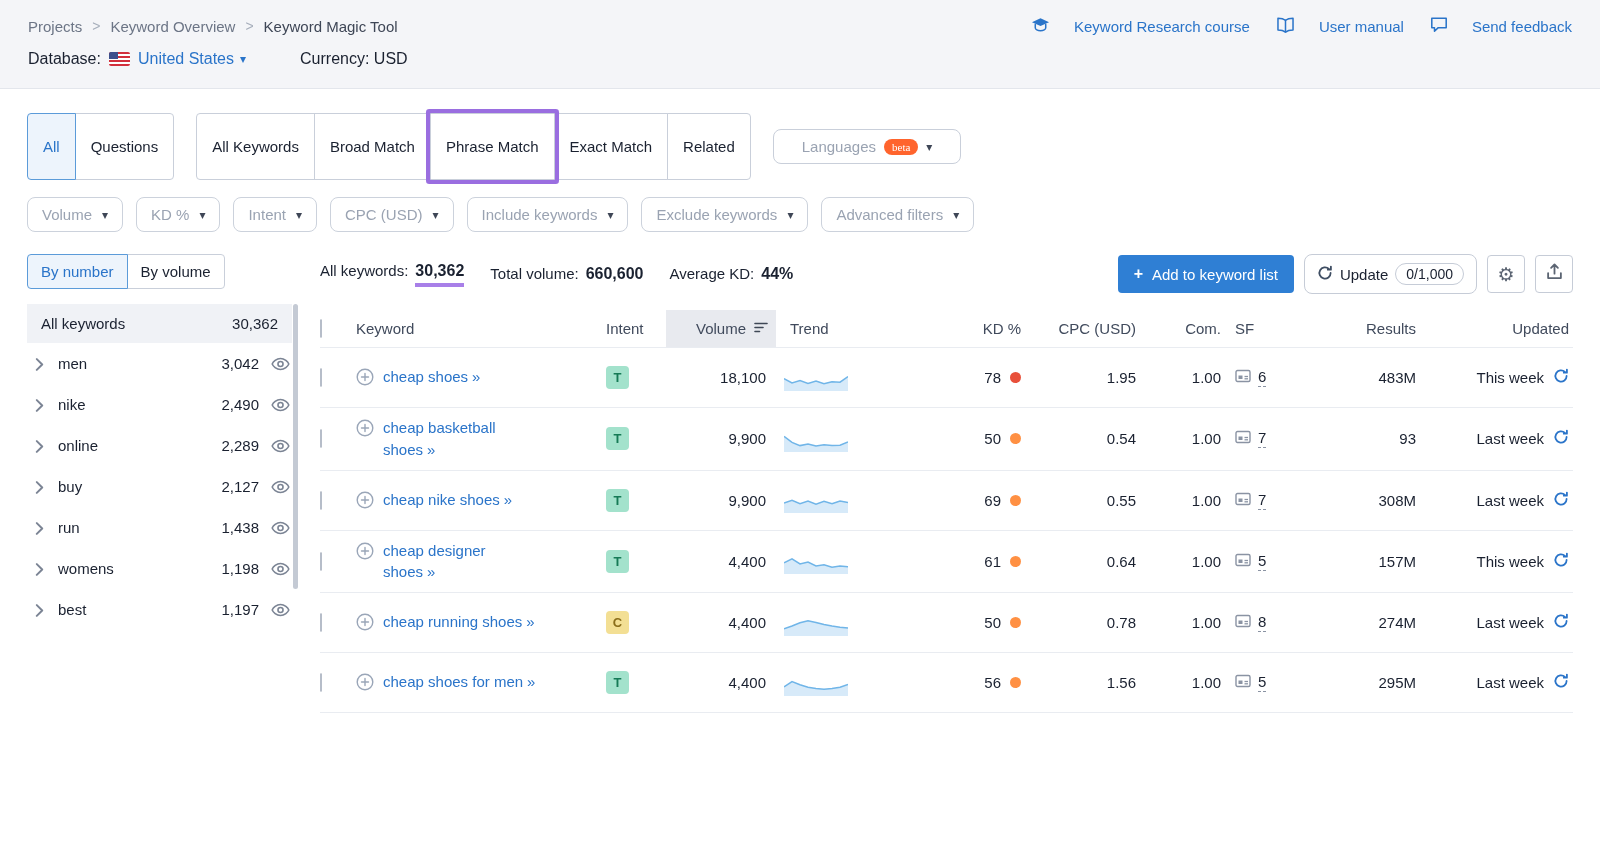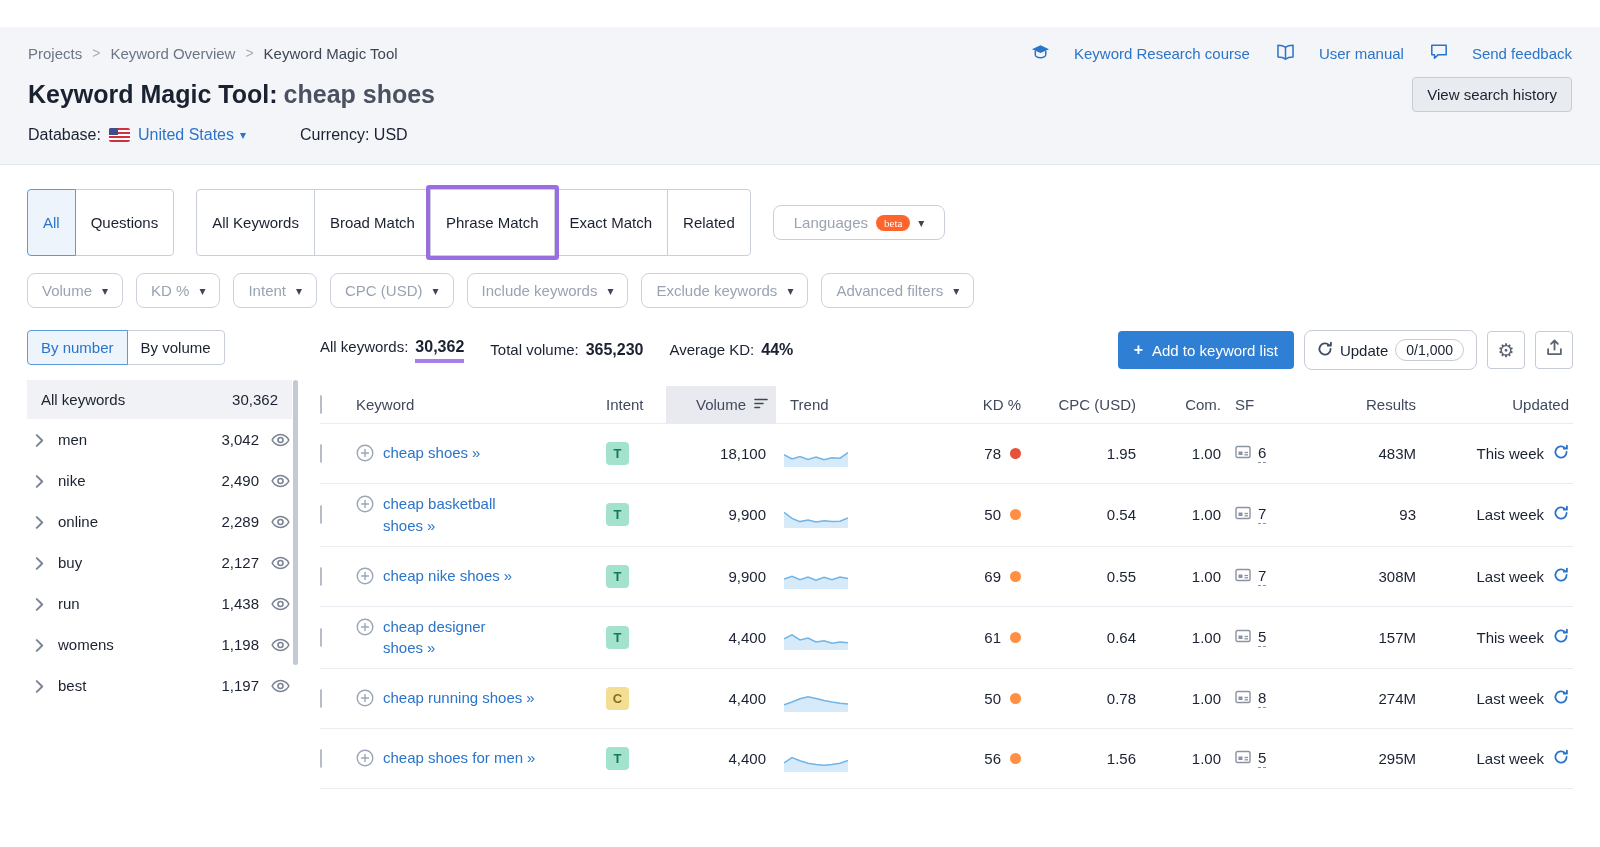--- a/index.html
+++ b/index.html
@@ -1,21 +1,21 @@
 <!DOCTYPE html>
 <html style="--link-blue: #2a74c9; --accent-purple: #9a6ee0; --underline-purple: #a87fe8; --button-blue: #2f7fd4; --beta-orange: #ff642d; --kd-red: #e8503a; --kd-orange: #ff9043; --intent-t-bg: #a3e2cc; --intent-t-text: #167a56; --intent-c-bg: #f3df94; --intent-c-text: #8a6d1a; --trend-stroke: #70b5e8; --trend-fill: #d7eaf9;"><head>
 <meta charset="utf-8">
 <style>
   * { margin:0; padding:0; box-sizing:border-box; }
   html,body { width:1600px; height:847px; overflow:hidden; background:#fff;
     font-family:"Liberation Sans", sans-serif; color:#1a2130; }
   .app { width:1600px; height:847px; overflow:hidden; }
 
   
-  .topbar { background:#f4f5f8; border-bottom:1px solid #e3e6ec; padding:16px 28px 20px;margin-top:27px; }
+  .topbar { background:#f4f5f8; border-bottom:1px solid #e3e6ec; padding:16px 28px 20px; }
   .bc-row { display:flex; justify-content:space-between; align-items:center; }
   .breadcrumb { display:flex; align-items:center; gap:10px; font-size:15px; color:#6c7586; }
   .breadcrumb .sep { color:#a6aebb; font-size:14px; }
   .breadcrumb .bc-last { color:#3e4656; }
   .top-links { display:flex; align-items:center; gap:26px; }
   .top-link { display:flex; align-items:center; gap:24px; color:var(--link-blue); font-size:15px; cursor:pointer; text-decoration:none; }
   .title-row { display:flex; justify-content:space-between; align-items:center; margin-top:14px; }
   .page-title { font-size:25px; font-weight:700; color:#1a2130; }
   .page-title .query { color:#4a5160; margin-left:6px; }
   .history-btn { font-size:15px; color:#1a2130; background:#e8ebf0; border:1px solid #c6ccd7; border-radius:4px; padding:8px 14px; cursor:pointer; }
@@ -29,21 +29,21 @@
 
   
   .white { padding:24px 27px 0; }
   .tabs-row { display:flex; align-items:center; gap:22px; }
   .seg { display:inline-flex; }
   .tab-btn { font-size:15px; color:#1a2130; background:#fff; border:1px solid #c9cfda; padding:24px 15px; margin-left:-1px; cursor:pointer; position:relative; font-family:inherit; }
   .seg .tab-btn:first-child { border-top-left-radius:4px; border-bottom-left-radius:4px; margin-left:0; }
   .seg .tab-btn:last-child { border-top-right-radius:4px; border-bottom-right-radius:4px; }
   .tab-btn.active { color:var(--link-blue); background:#edf4fc; border-color:#5b9bd9; z-index:1; }
   .tab-btn.highlighted { box-shadow:0 0 0 4px var(--accent-purple); z-index:2; border-radius:1px; }
-  .lang-btn { display:flex; align-items:center; gap:8px; font-size:15px; color:#9aa3b2; background:#fff; border:1px solid #c9cfda; border-radius:8px; padding:8px 20px; cursor:pointer; font-family:inherit; }
+  .lang-btn { display:flex; align-items:center; gap:8px; font-size:15px; color:#9aa3b2; background:#fff; border:1px solid #c9cfda; border-radius:8px; padding:8px 28px; cursor:pointer; font-family:inherit; }
   .beta-pill { background:var(--beta-orange); color:#fff; font-size:11px; border-radius:9px; padding:2px 8px;font-family:Liberation Serif, serif; }
 
   .filters-row { display:flex; align-items:center; gap:13px; margin-top:17px; }
   .filter-btn { display:flex; align-items:center; gap:10px; font-size:15px; color:#9aa3b2; background:#fff; border:1px solid #ccd2dc; border-radius:8px; padding:8px 14px; cursor:pointer; font-family:inherit; }
   .filter-btn .chev { color:#3e4656; }
 
   
   .content { display:flex; gap:28px; margin-top:22px; }
   .sidebar { width:265px; flex:none; }
   .side-toggle { display:inline-flex; }
@@ -129,26 +129,20 @@
           <span>
             <svg width="18" height="17" viewBox="0 0 20 18">
                 <path class="st" d="M2 2h16v10.5H9.2L5 16.5v-4H2V2z" stroke="#2a74c9" stroke-width="1.7"></path>
               </svg>
           </span>
           <span>Send feedback</span>
         </a>
       </div>
     </div>
 
-    <div class="title-row">
-      <h1 class="page-title">
-        <span>Keyword Magic Tool:</span><span class="query">cheap shoes</span>
-      </h1>
-      <button class="history-btn">View search history</button>
-    </div>
 
     <div class="db-row">
       <span class="db-label">Database:</span>
       <span class="flag">
         <svg width="21" height="14" viewBox="0 0 21 14">
             <rect width="21" height="14" fill="#fff"></rect>
             <g fill="#d22f3c">
               <rect y="0" width="21" height="2"></rect>
               <rect y="4" width="21" height="2"></rect>
               <rect y="8" width="21" height="2"></rect>
@@ -341,21 +335,21 @@
       </aside>
 
       <main class="main">
         <div class="summary-row">
           <span class="stat">
             <span>All keywords:</span>
             <span class="sv purple-underline">30,362</span>
           </span>
           <span class="stat">
             <span>Total volume:</span>
-            <span class="sv">365,230</span>
+            <span class="sv">660,600</span>
           </span>
           <span class="stat">
             <span>Average KD:</span>
             <span class="sv">44%</span>
           </span>
           <div class="actions">
             <button class="add-btn">
               <span class="plus">+</span>
               <span>Add to keyword list</span>
             </button>

